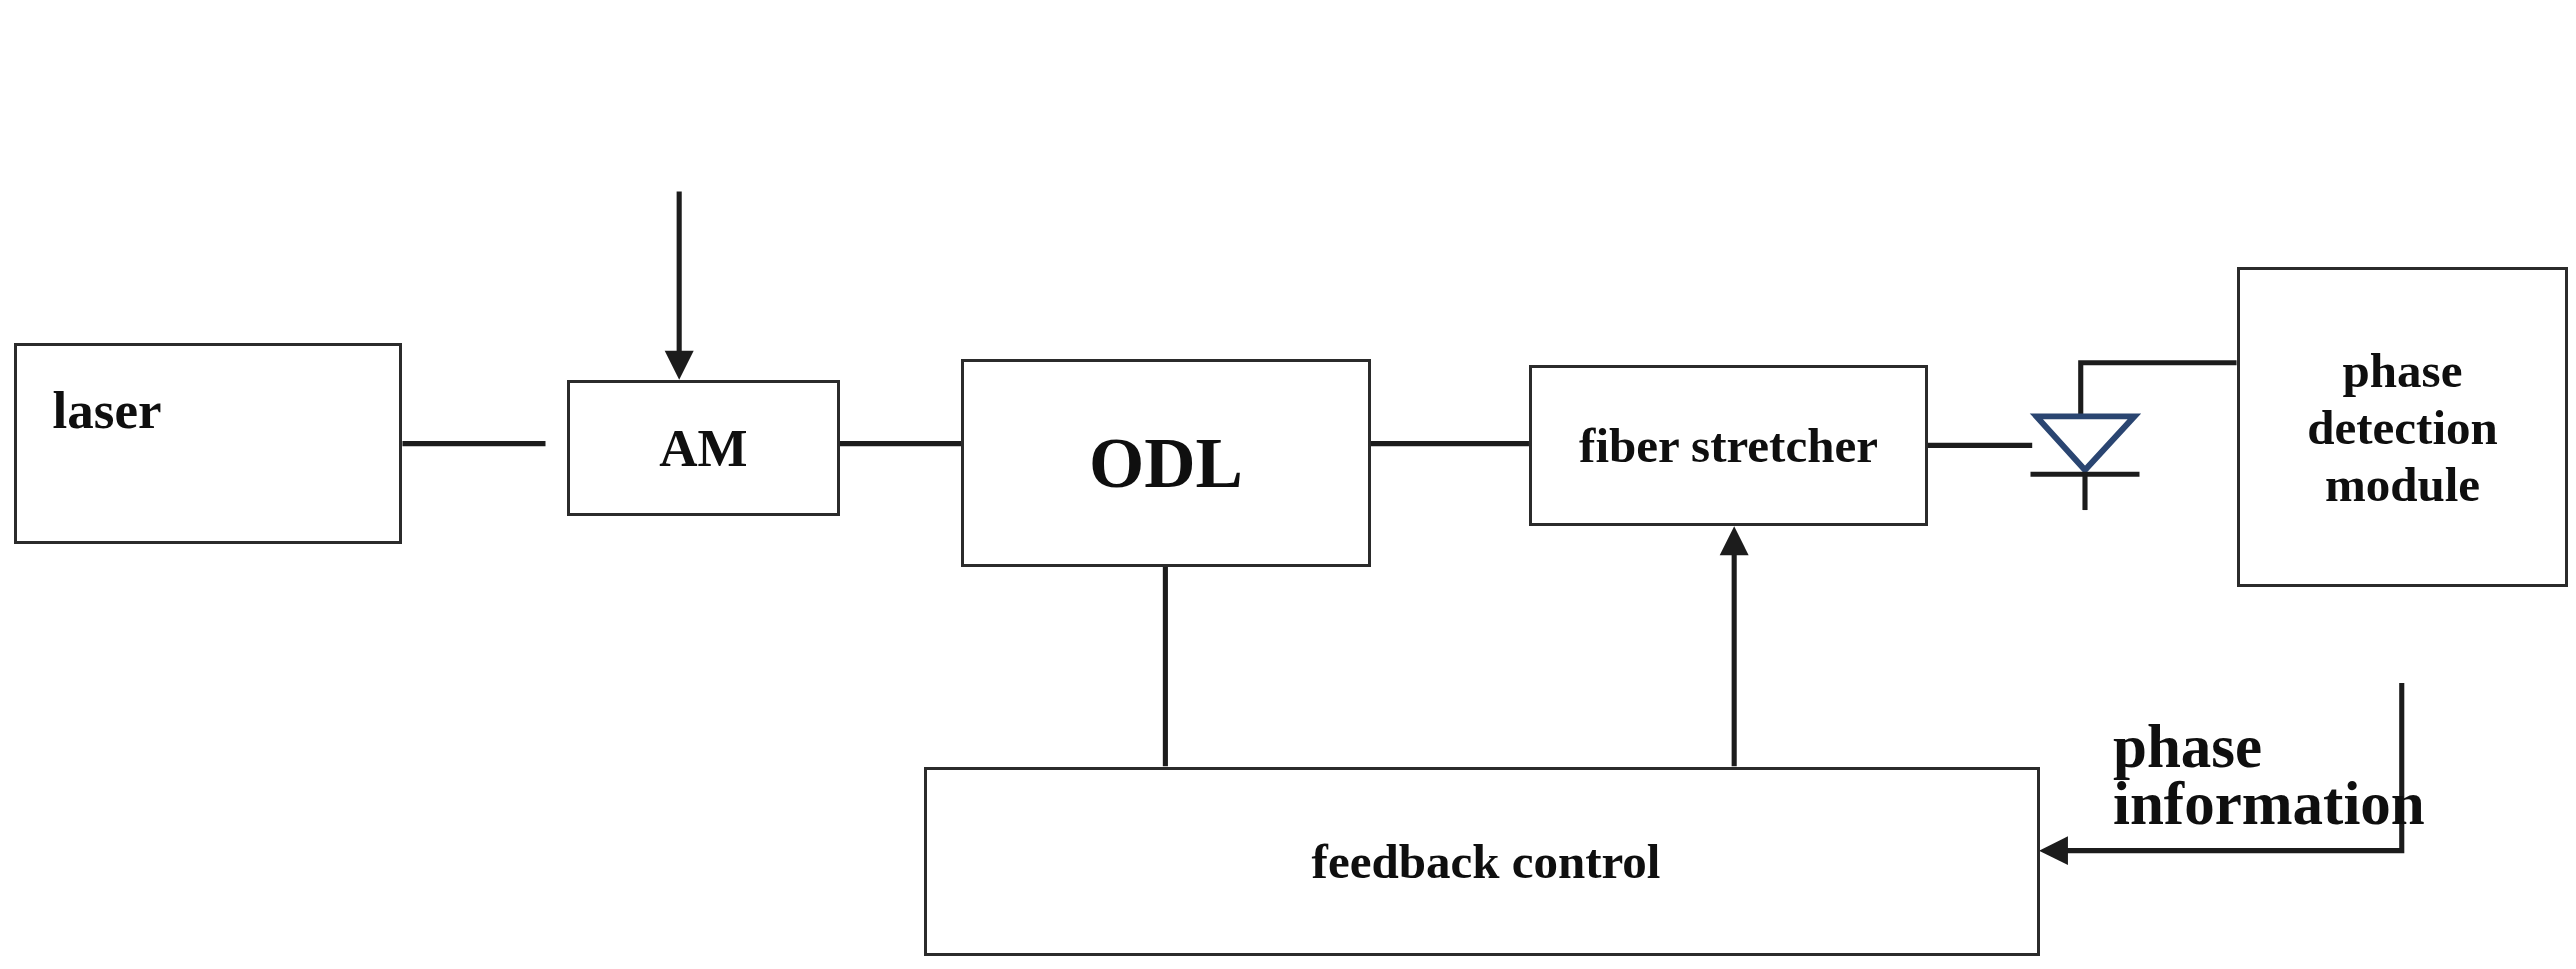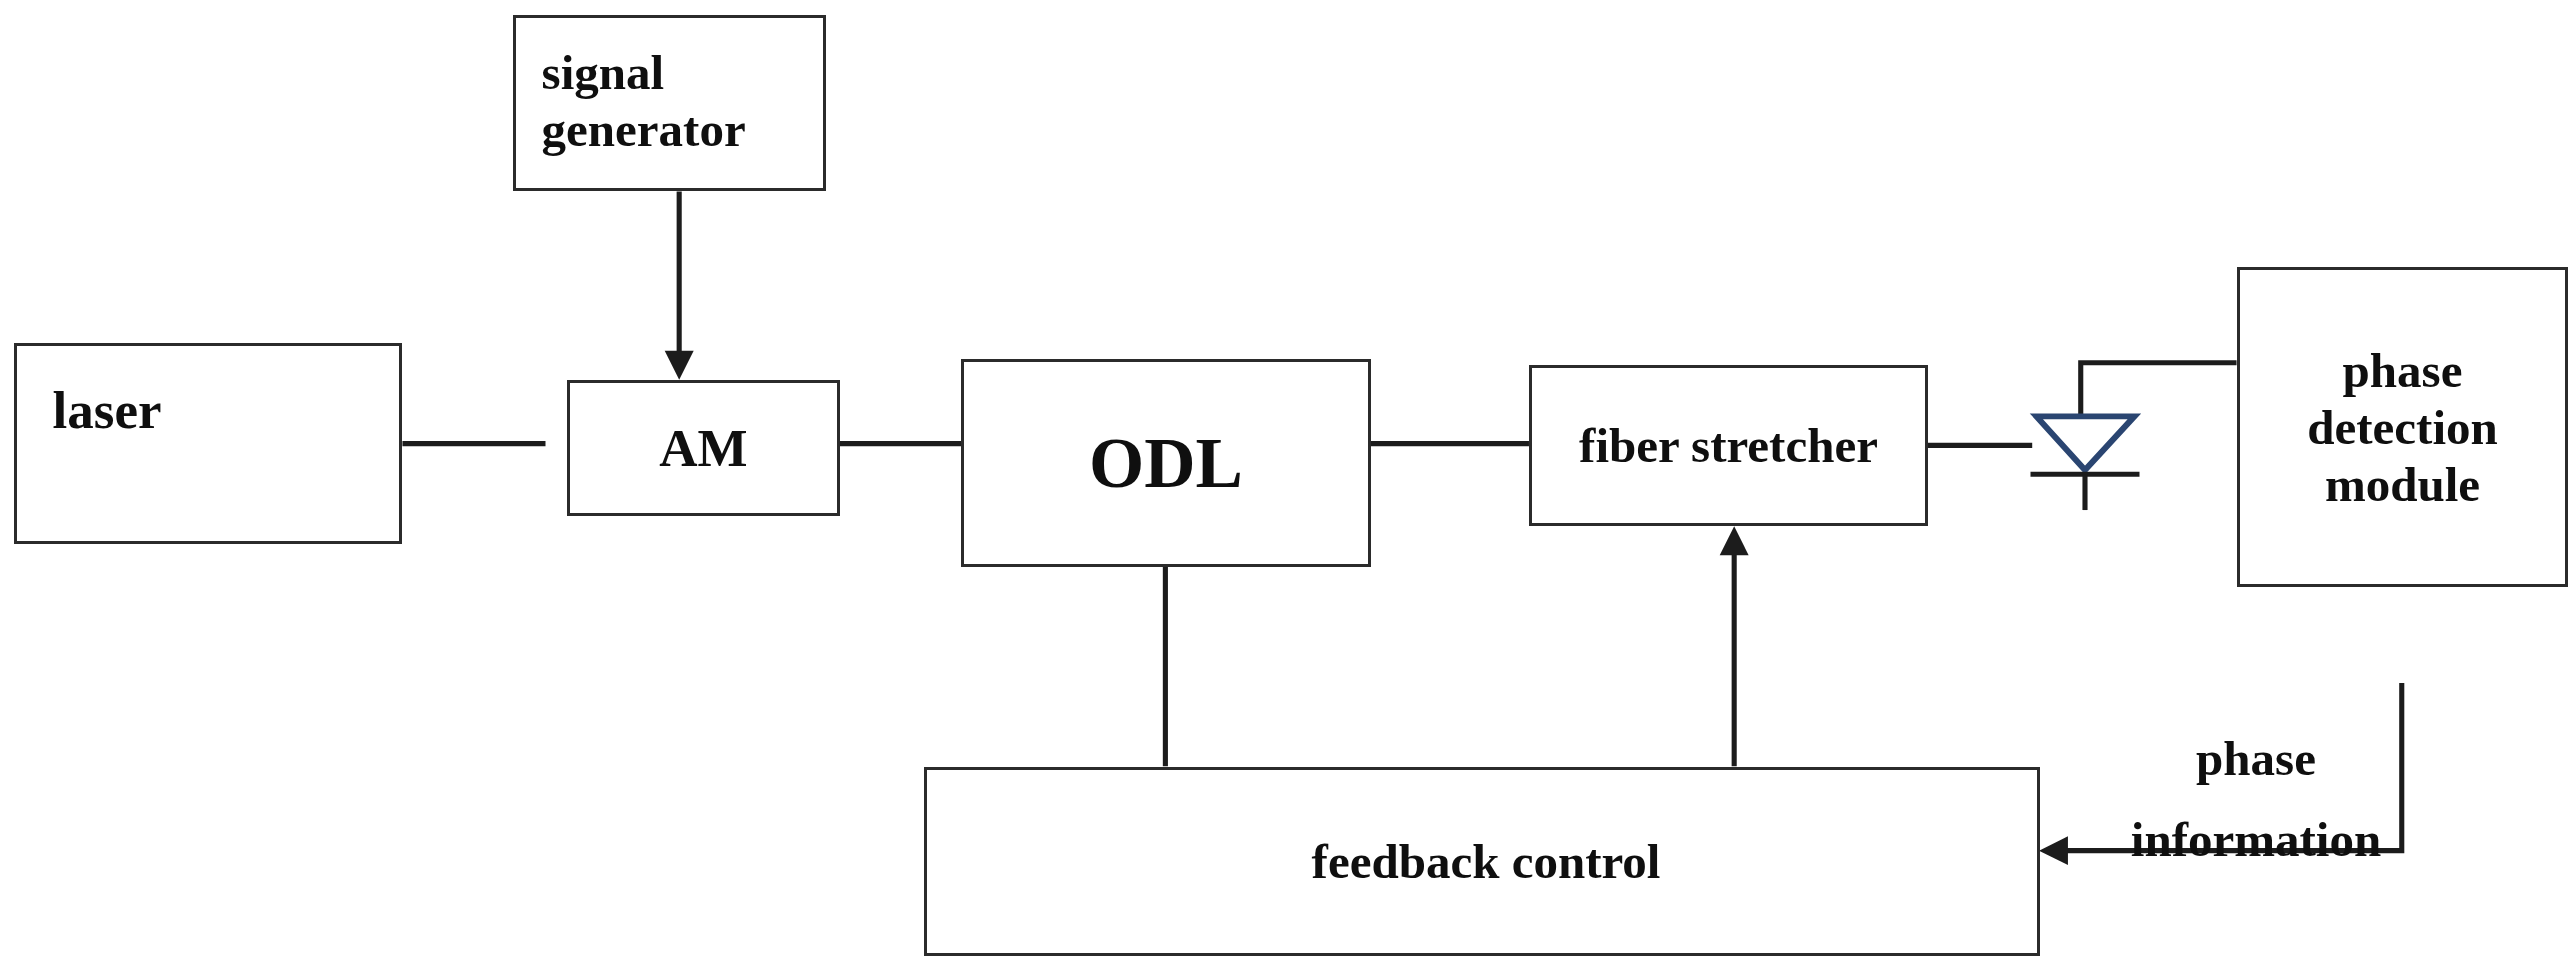--- a/index.html
+++ b/index.html
@@ -41,21 +41,21 @@
   .laser{left:13.6px;top:343px;width:388px;height:201px;font-size:53px;padding:34px 0 16px 36px;}
   .am{left:567px;top:380px;width:273px;height:136px;font-size:53px;}
   .odl{left:961px;top:359px;width:410px;height:208px;font-size:71px;}
   .fiber{left:1529px;top:365px;width:399px;height:161px;font-size:49px;}
   .pdm{left:2237px;top:267px;width:331px;height:320px;font-size:49px;line-height:57px;padding:0 25.6px;}
   .feedback{left:924px;top:767px;width:1116px;height:189px;font-size:49px;padding-left:8px;}
 
   .note{
     position:absolute;
     left:2113px;top:718px;width:286px;
-    font-size:49px;line-height:81px;text-align:center;
+    font-size:61px;line-height:57px;
   }
 </style>
 </head>
 <body>
 
 <div class="stage">
 
   <svg class="wires" viewBox="0 0 3024 1138" xmlns="http://www.w3.org/2000/svg">
 
     <g>
@@ -95,23 +95,20 @@
     </g>
 
     <g>
       <polyline class="diode-lead" points="2443,489 2443,426 2626,426"></polyline>
       <polygon class="diode-tri" points="2391,489 2506,489 2448,552"></polygon>
       <line class="diode-lead" x1="2384" y1="557" x2="2512" y2="557"></line>
       <line class="diode-lead" x1="2448" y1="557" x2="2448" y2="599"></line>
     </g>
   </svg>
 
-  <div class="box sig-gen">
-    <span>signal generator</span>
-  </div>
 
   <div class="box laser">
     <span>laser</span>
   </div>
 
   <div class="box am center">
     <span>AM</span>
   </div>
 
   <div class="box odl center">

